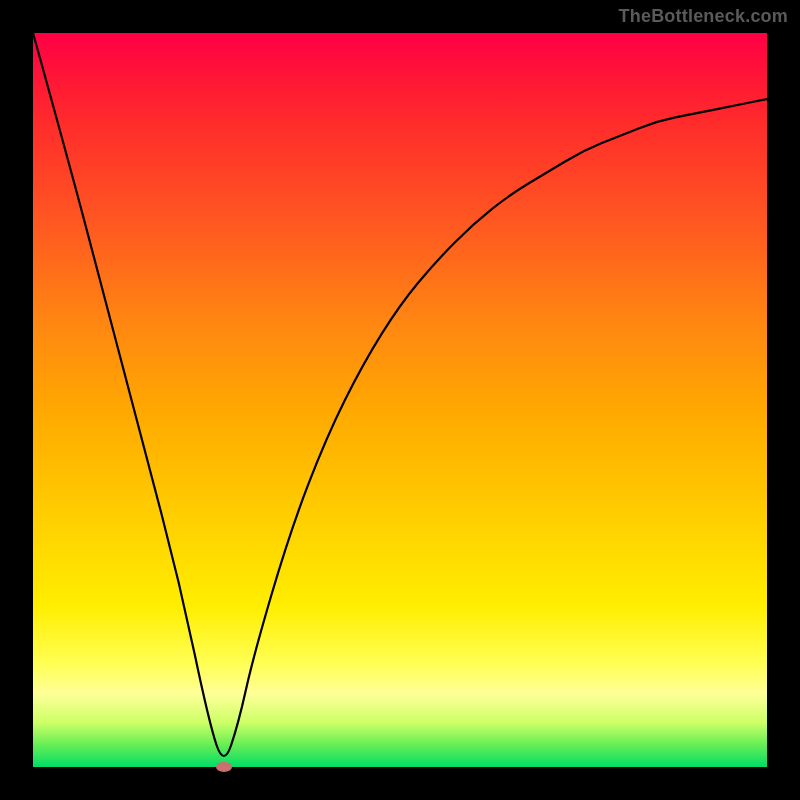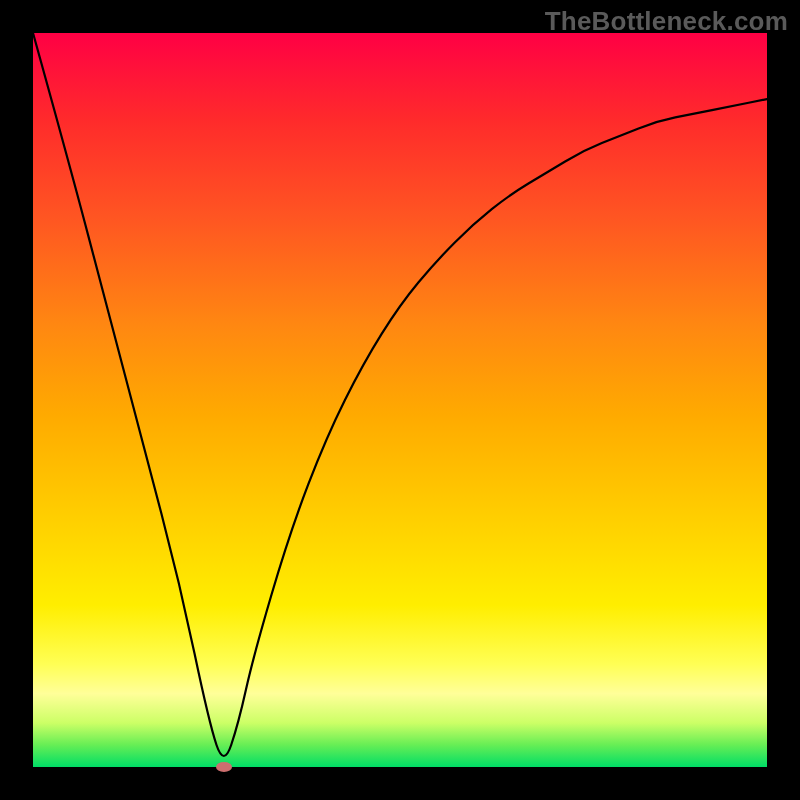--- a/index.html
+++ b/index.html
@@ -28,21 +28,21 @@
       #ffff99 90%,
       #ccff66 94%,
       #66ee55 97%,
       #00dd66 100%);
   }
   .watermark {
     position: absolute;
     top: 6px;
     right: 12px;
     font-family: Arial, Helvetica, sans-serif;
-    font-size: 26px;
+    font-size: 18px;
     font-weight: bold;
     color: #5a5a5a;
     letter-spacing: 0.2px;
   }
   .marker {
     position: absolute;
     width: 16px;
     height: 10px;
     border-radius: 50%;
     background: #cc6f6f;

